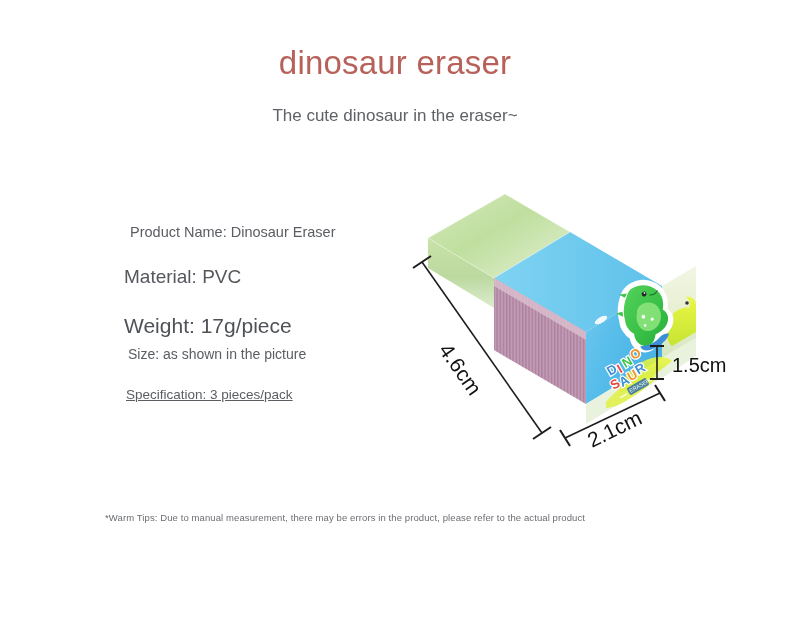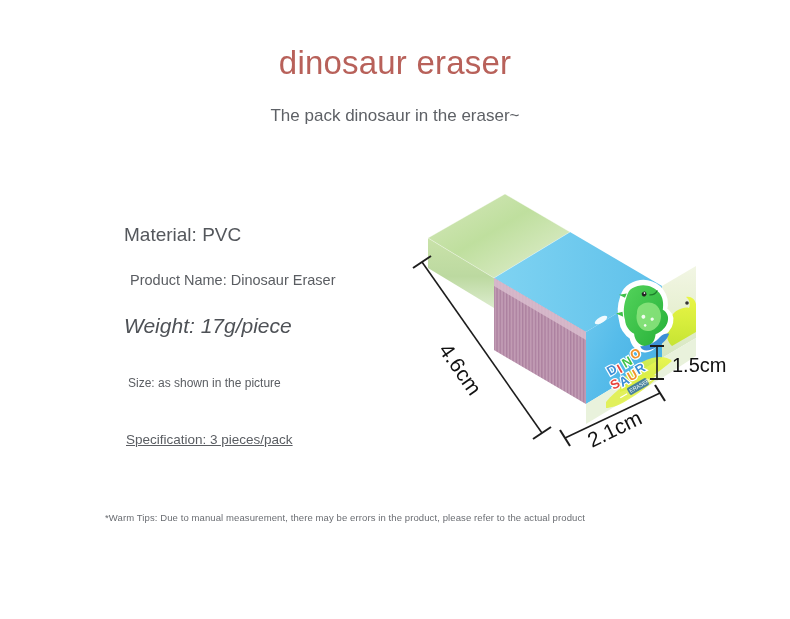--- a/index.html
+++ b/index.html
@@ -28,47 +28,47 @@
     text-align:center;
     font-size:17px; font-weight:400;
     color:#5e6166;
   }
 
   
   .specs { position:absolute; left:124px; top:224px; width:330px; }
   .spec-line { color:#5a5d62; white-space:nowrap; }
   .spec-0 { font-size:14.5px; margin-bottom:26px; padding-left:6px; }
   .spec-1 { font-size:19px;   margin-bottom:26px; color:#54575c; }
-  .spec-2 { font-size:21px;   margin-bottom:38px; color:#4e5156;font-style:italic; }
-  .spec-3 { font-size:12px;   margin-bottom:42px; padding-left:4px; }
+  .spec-2 { font-size:21px;   margin-bottom:8px; color:#4e5156; }
+  .spec-3 { font-size:14px;   margin-bottom:25px; padding-left:4px; }
   .spec-4 { font-size:13.5px; padding-left:2px;text-decoration:underline; }
 
   
   .footer {
     position:absolute; left:0; top:512px; width:690px;
     text-align:center;
     font-size:9.5px; color:#6a6d72;
     letter-spacing:.1px;
   }
 
   
   .photo { position:absolute; left:410px; top:180px; width:380px; height:300px; }
   .photo svg { display:block; }
 </style>
 </head>
 <body>
 
 <div id="page">
 
   <div class="title">dinosaur eraser</div>
-  <div class="subtitle">The pack dinosaur in the eraser~</div>
+  <div class="subtitle">The cute dinosaur in the eraser~</div>
 
   <div class="specs">
+    <div class="spec-line spec-0">Product Name: Dinosaur Eraser</div>
     <div class="spec-line spec-1">Material: PVC</div>
-    <div class="spec-line spec-0">Product Name: Dinosaur Eraser</div>
     <div class="spec-line spec-2">Weight: 17g/piece</div>
     <div class="spec-line spec-3">Size: as shown in the picture</div>
     <div class="spec-line spec-4">Specification: 3 pieces/pack</div>
   </div>
 
   <div class="photo">
     <svg width="380" height="300" viewBox="0 0 380 300" xmlns="http://www.w3.org/2000/svg">
       <defs>
         <linearGradient id="gBodyTop" x1="0" y1="0" x2="1" y2="1">
           <stop offset="0%" stop-color="#d7e8bd"></stop>

